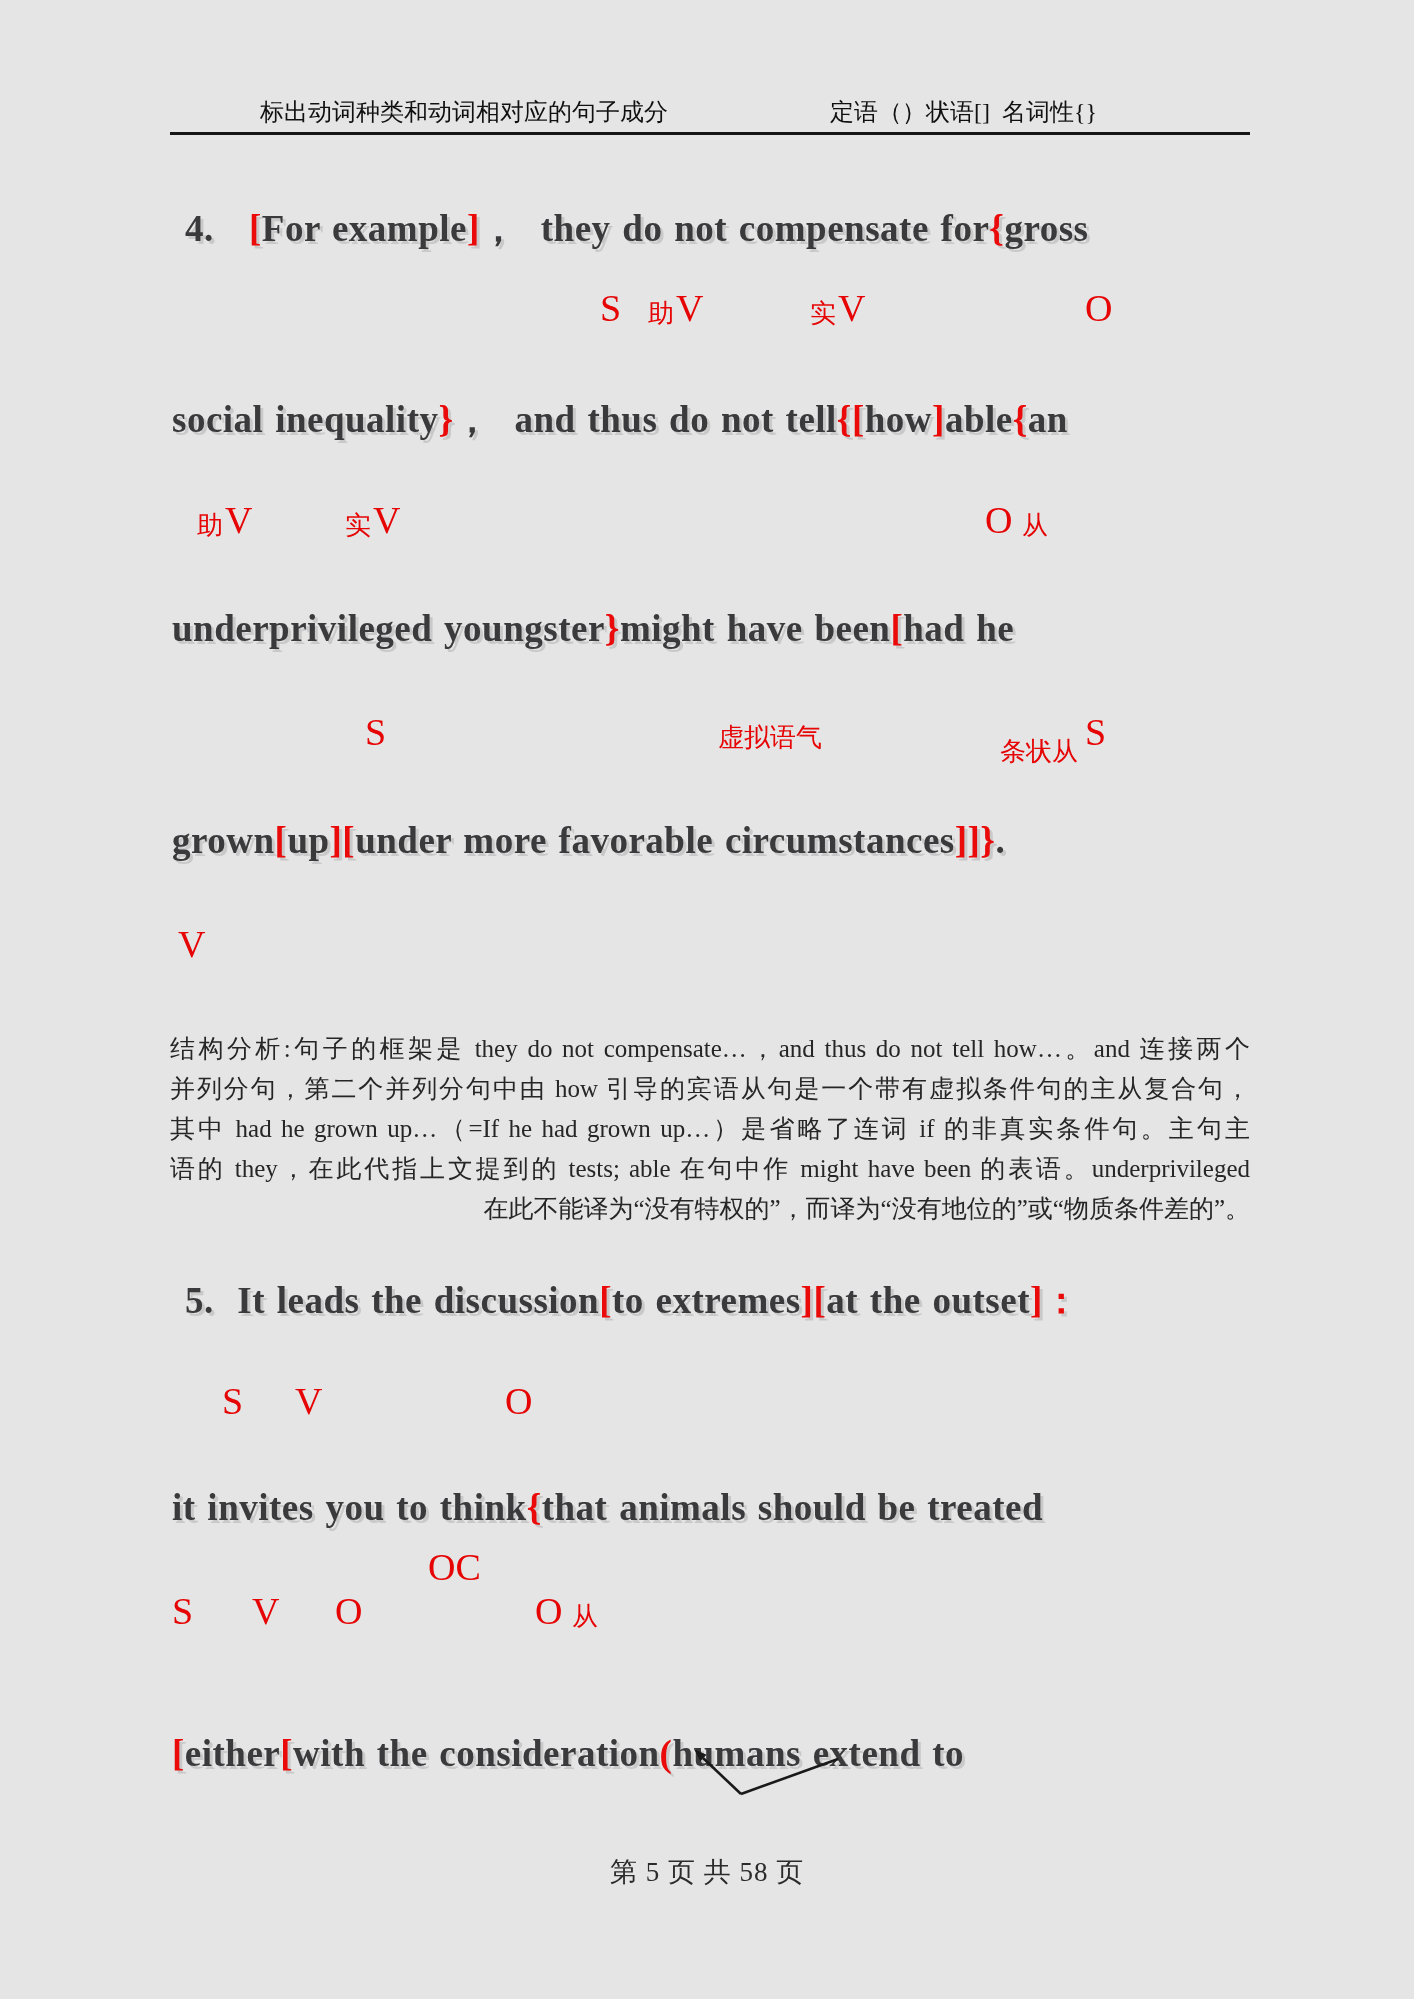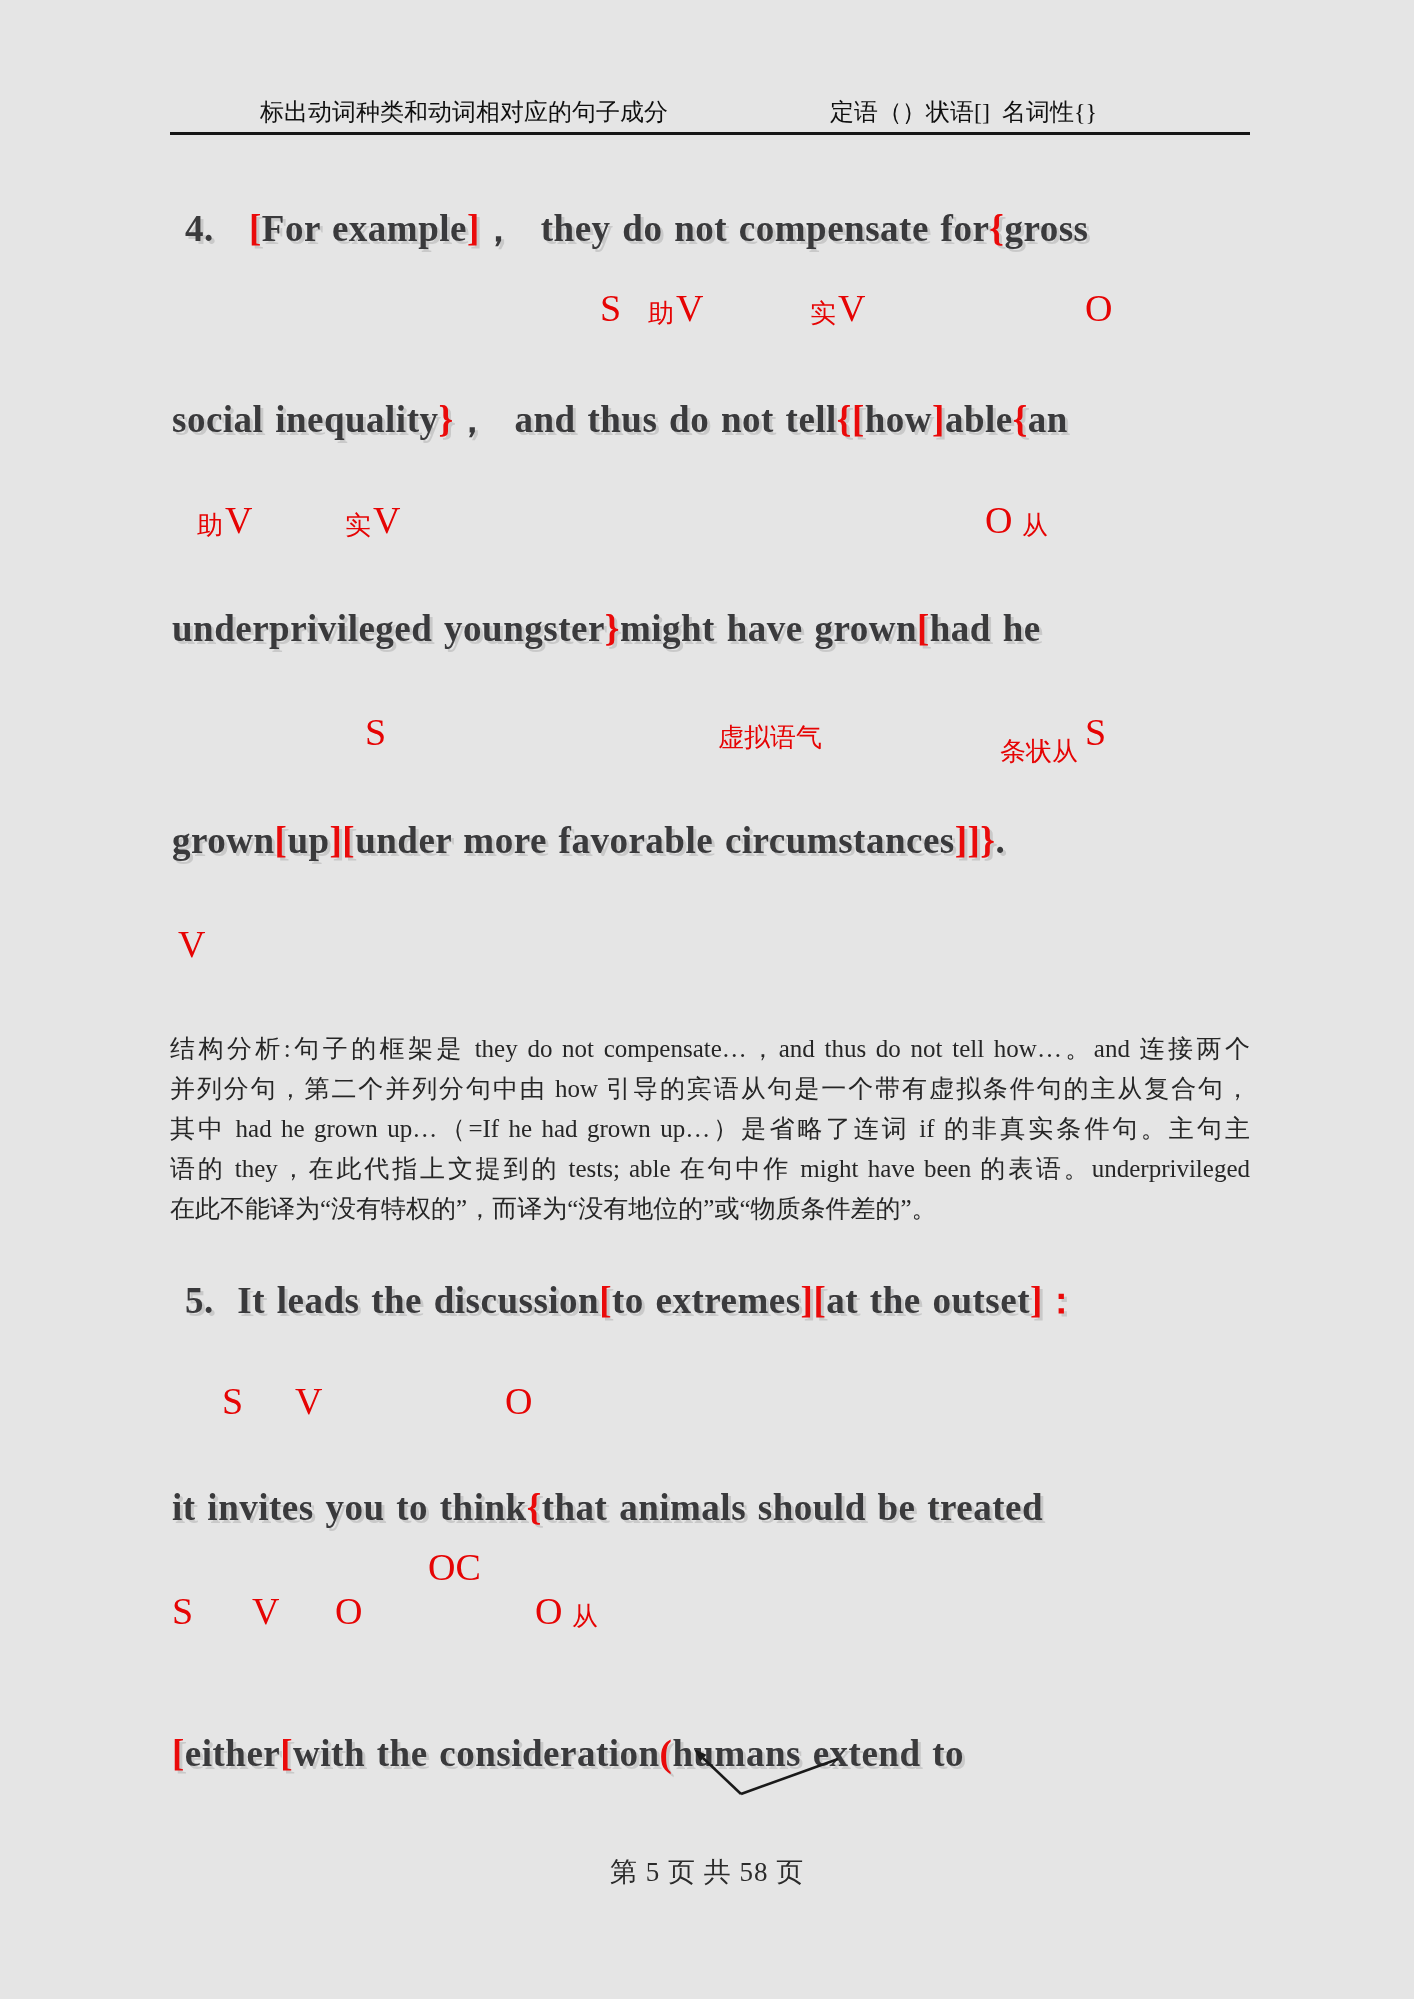--- a/index.html
+++ b/index.html
@@ -14,42 +14,42 @@
   .rule{position:absolute; background:#161616; height:3px;}
   .sentence-line{
     position:absolute; font-weight:bold; font-size:37px; letter-spacing:.5px; word-spacing:2px;
     white-space:pre; color:var(--dark); text-shadow:3px 3px 0 var(--shadow);
   }
   .seg-dark{color:var(--dark);}
   .seg-red{color:var(--red);}
   .ann{position:absolute; color:var(--annred); white-space:pre; line-height:1;}
   .ann-large{font-size:38px;}
   .ann-small{font-size:26px;}
-  .analysis-line{position:absolute; font-size:25px; color:var(--analysis); white-space:pre;}
+  .analysis-line{position:absolute; font-size:25px; color:var(--analysis); white-space:pre;text-align:right;}
   .analysis-line.just{white-space:normal; text-align:justify; text-align-last:justify;}
   .footer{
     position:absolute; left:0; right:0; top:1854px; text-align:center;
     font-size:27px; color:#2b2b2b; letter-spacing:1px;
     font-family:"Liberation Serif","DejaVu Serif",serif;
   }
   svg.arrow{position:absolute; left:0; top:0; pointer-events:none;}
 </style>
 </head>
 <body>
 
 <div id="page">
 
   <div class="header-text" style="left:260px; top:96px;">标出动词种类和动词相对应的句子成分</div>
   <div class="header-text" style="left:830px; top:96px;">定语（）状语[]  名词性{}</div>
   <div class="rule" style="left:170px; top:132px; width:1080px;"></div>
 
   <div id="doc">
       <div class="sentence-line" style="left: 185px; top: 183px; margin-top: 21px;"><span class="seg-dark">4.   </span><span class="seg-red">[</span><span class="seg-dark">For example</span><span class="seg-red">]</span><span class="seg-dark">，  they do not compensate for</span><span class="seg-red">{</span><span class="seg-dark">gross</span></div>
       <div class="sentence-line" style="left: 172px; top: 395px;"><span class="seg-dark">social inequality</span><span class="seg-red">}</span><span class="seg-dark">，  and thus do not tell</span><span class="seg-red">{[</span><span class="seg-dark">how</span><span class="seg-red">]</span><span class="seg-dark">able</span><span class="seg-red">{</span><span class="seg-dark">an</span></div>
-      <div class="sentence-line" style="left: 172px; top: 607px;"><span class="seg-dark">underprivileged youngster</span><span class="seg-red">}</span><span class="seg-dark">might have grown</span><span class="seg-red">[</span><span class="seg-dark">had he</span></div>
+      <div class="sentence-line" style="left: 172px; top: 607px;"><span class="seg-dark">underprivileged youngster</span><span class="seg-red">}</span><span class="seg-dark">might have been</span><span class="seg-red">[</span><span class="seg-dark">had he</span></div>
       <div class="sentence-line" style="left: 172px; top: 819px;"><span class="seg-dark">grown</span><span class="seg-red">[</span><span class="seg-dark">up</span><span class="seg-red">][</span><span class="seg-dark">under more favorable circumstances</span><span class="seg-red">]]}</span><span class="seg-dark">.</span></div>
       <span class="ann ann-large" style="left: 600px; top: 289px;">S</span>
       <span class="ann ann-small" style="left: 648px; top: 301px;">助</span>
       <span class="ann ann-large" style="left: 676px; top: 289px;">V</span>
       <span class="ann ann-small" style="left: 810px; top: 301px;">实</span>
       <span class="ann ann-large" style="left: 838px; top: 289px;">V</span>
       <span class="ann ann-large" style="left: 1085px; top: 289px;">O</span>
       <span class="ann ann-small" style="left: 197px; top: 513px;">助</span>
       <span class="ann ann-large" style="left: 225px; top: 501px;">V</span>
       <span class="ann ann-small" style="left: 345px; top: 513px;">实</span>

